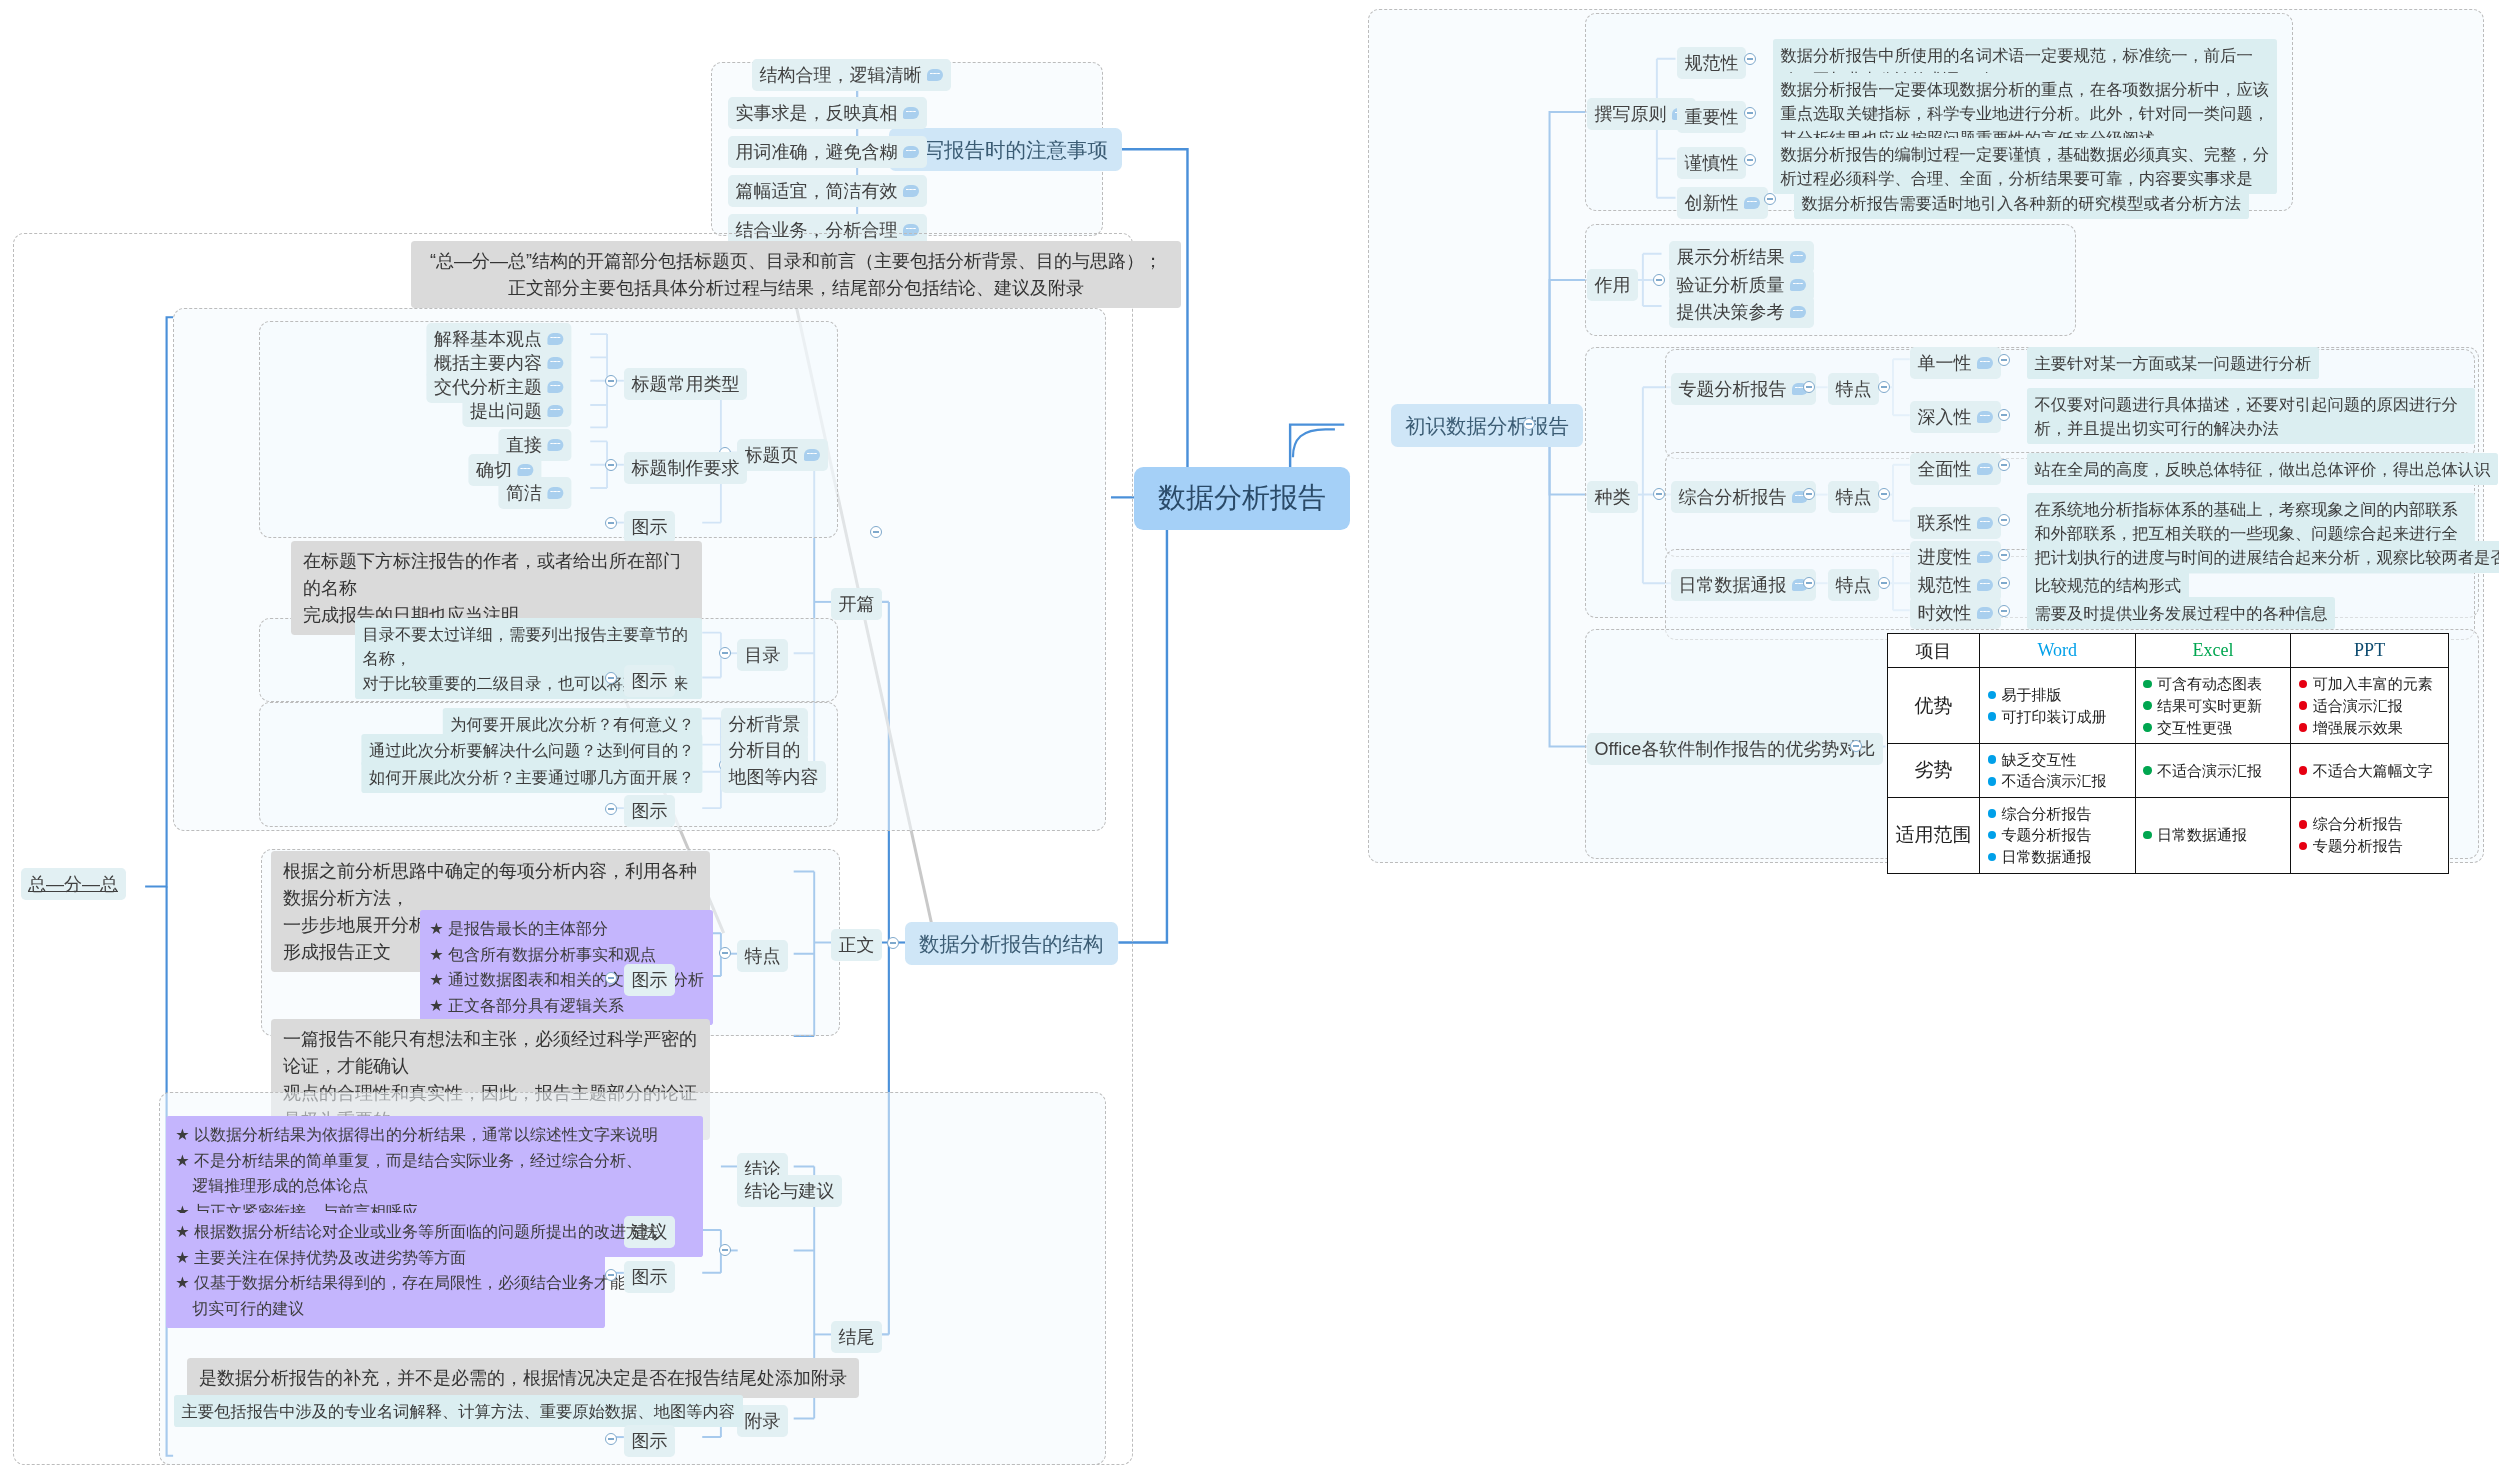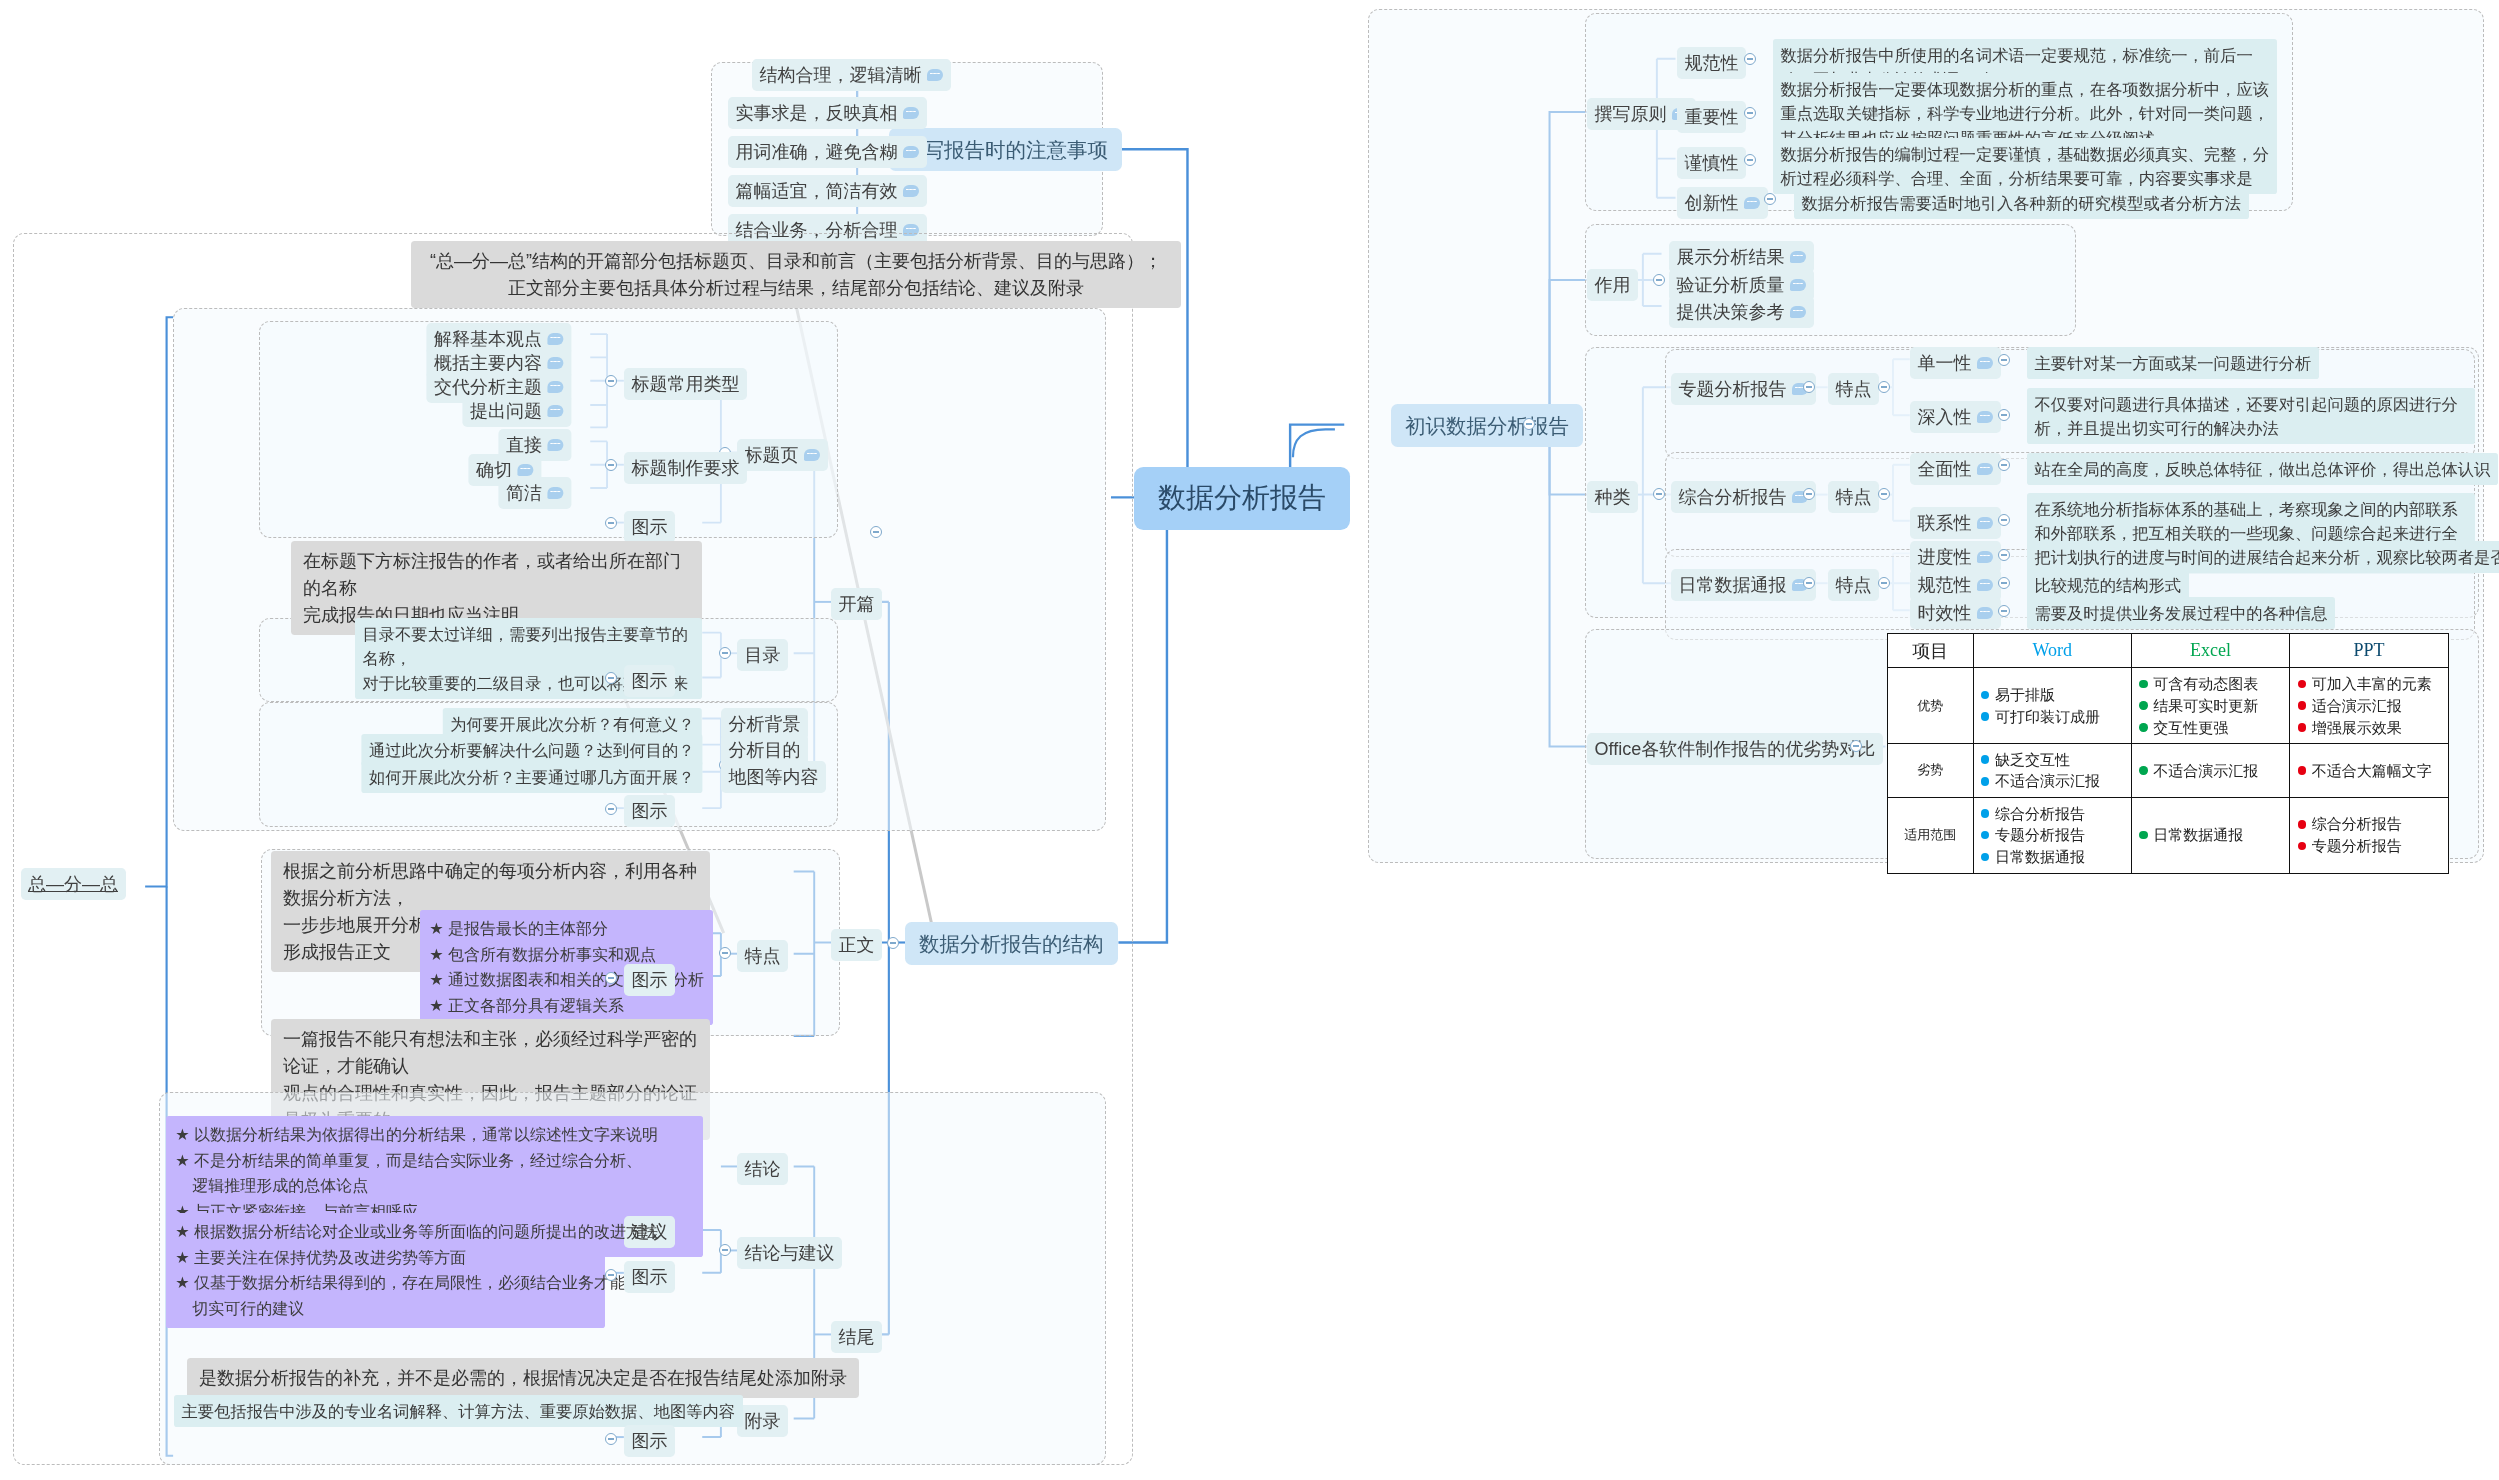--- a/index.html
+++ b/index.html
@@ -132,21 +132,21 @@
     border:1.5px solid #111;
   }
   .cmp td, .cmp th {
     border:1.3px solid #111;
     padding:4.7px 7.5px;
     vertical-align:middle;
     font-weight:normal;
     color:#222;
   }
   .cmp th { text-align:center; font-size:18px; font-family:"Liberation Serif","DejaVu Serif",serif; }
-  .cmp td.rowhdr { text-align:center; font-size:13px; white-space:nowrap; }
+  .cmp td.rowhdr { text-align:center; font-size:19px; white-space:nowrap; }
   .cmp ul { margin:0; padding:0; list-style:none; }
   .cmp li { white-space:nowrap; display:flex; align-items:center; gap:5.6px; line-height:1.45; }
   .dot { width:8.4px; height:8.4px; border-radius:50%; flex:0 0 auto; display:inline-block; }
 
   .stars { line-height:1.62; font-size:16px; }
   .stars div { white-space:nowrap; }
 </style>
 </head>
 <body>
 
@@ -515,21 +515,21 @@
     <span>结论</span>
   </div>
   <div class="bullets stars" style="position:absolute; left:166px; top:1116px; width:537px;">
     <div>★ <span>以数据分析结果为依据得出的分析结果，通常以综述性文字来说明</span></div>
     <div>★ <span>不是分析结果的简单重复，而是结合实际业务，经过综合分析、</span></div>
     <div style="padding-left:17px;"><span>逻辑推理形成的总体论点</span></div>
     <div>★ <span>与正文紧密衔接，与前言相呼应</span></div>
     <div>★ <span>措词严谨、准确、鲜明</span></div>
   </div>
 
-  <div class="node" style="left:737px; top:1237px;">
+  <div class="node" style="left:737px; top:1175px;">
     <span>结论与建议</span>
   </div>
   <div class="coll" style="left:719px; top:1244px;"></div>
   <div class="node" style="left:624px; top:1216px;">
     <span>建议</span>
   </div>
   <div class="bullets stars" style="position:absolute; left:166px; top:1213px; width:439px;">
     <div>★ <span>根据数据分析结论对企业或业务等所面临的问题所提出的改进方法</span></div>
     <div>★ <span>主要关注在保持优势及改进劣势等方面</span></div>
     <div>★ <span>仅基于数据分析结果得到的，存在局限性，必须结合业务才能得出</span></div>

